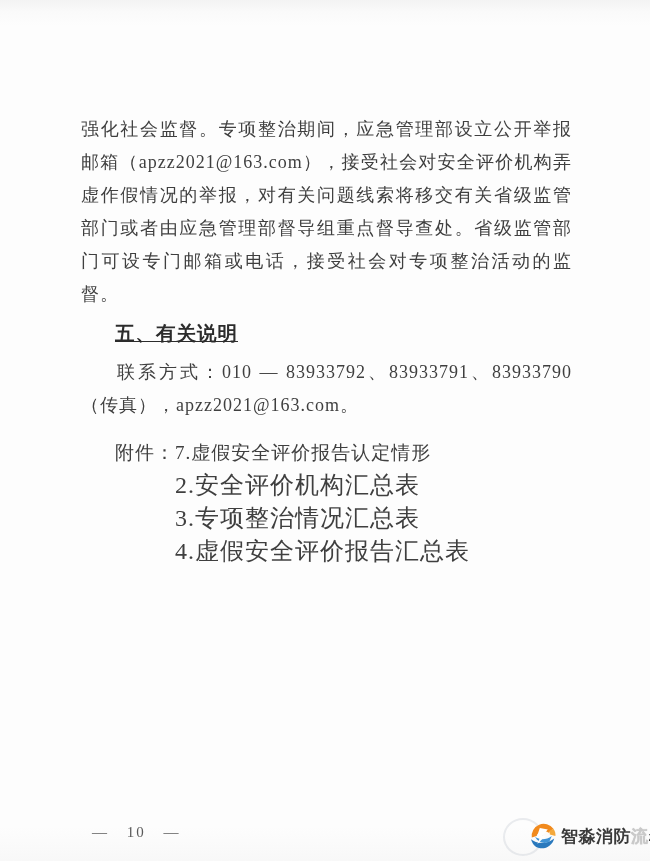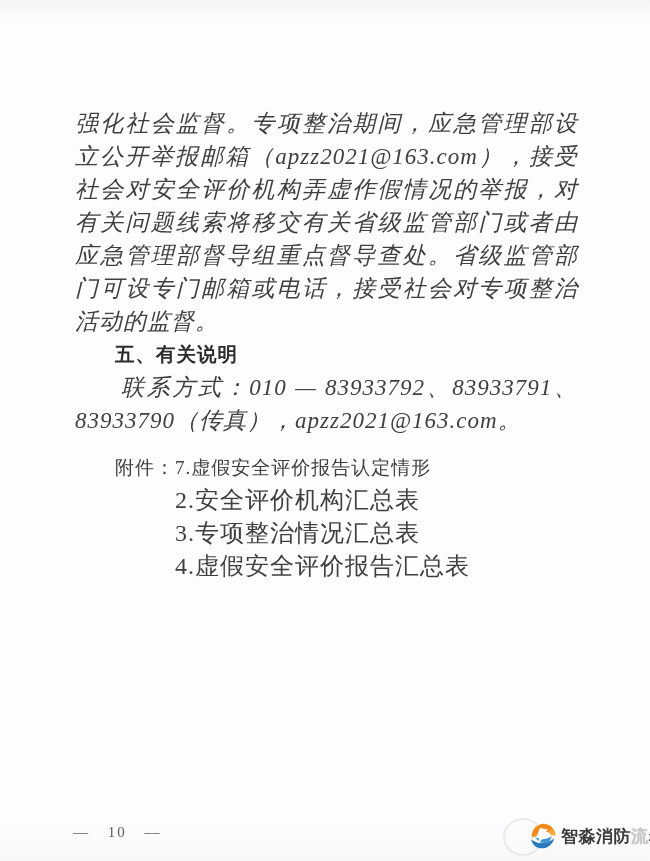--- a/index.html
+++ b/index.html
@@ -16,59 +16,59 @@
     inset: 0;
   }
   .content {
     position: absolute;
     left: 75px;
     top: 107px;
     width: 503px;
     color: #3f3f3f;
   }
   .para {
-    margin: 0;
-    font-size: 23px;
+    margin: 6px;
+    font-size: 18px;
     line-height: 33px;
     letter-spacing: 1px;
     text-align: justify;
     text-justify: inter-character;
     text-align-last: left;
     word-break: break-word;
-    font-style: italic;
   }
   .para.indent { text-indent: 2em; }
   .section-heading {
     margin: 0;
     padding-left: 40px;
     font-size: 19.5px;
     line-height: 33px;
     font-weight: bold;
     color: #2c2c2c;
     letter-spacing: 1px;
     font-family: "Liberation Sans", "DejaVu Sans", sans-serif;
+    text-decoration: underline;
   }
   .attachments { margin-top: 14px; }
   .attach-first {
     padding-left: 40px;
     font-size: 19px;
     line-height: 33px;
     letter-spacing: 1px;
     white-space: nowrap;
   }
   .attach-row {
     padding-left: 100px;
     font-size: 24px;
     line-height: 33px;
     letter-spacing: 1px;
     white-space: nowrap;
   }
   .page-number {
     position: absolute;
-    left: 73px;
+    left: 92px;
     top: 824px;
     font-size: 15px;
     color: #5a5a5a;
     letter-spacing: 2px;
     word-spacing: 12px;
   }
   .stamp-ghost {
     position: absolute;
     left: 503px;
     top: 818px;

